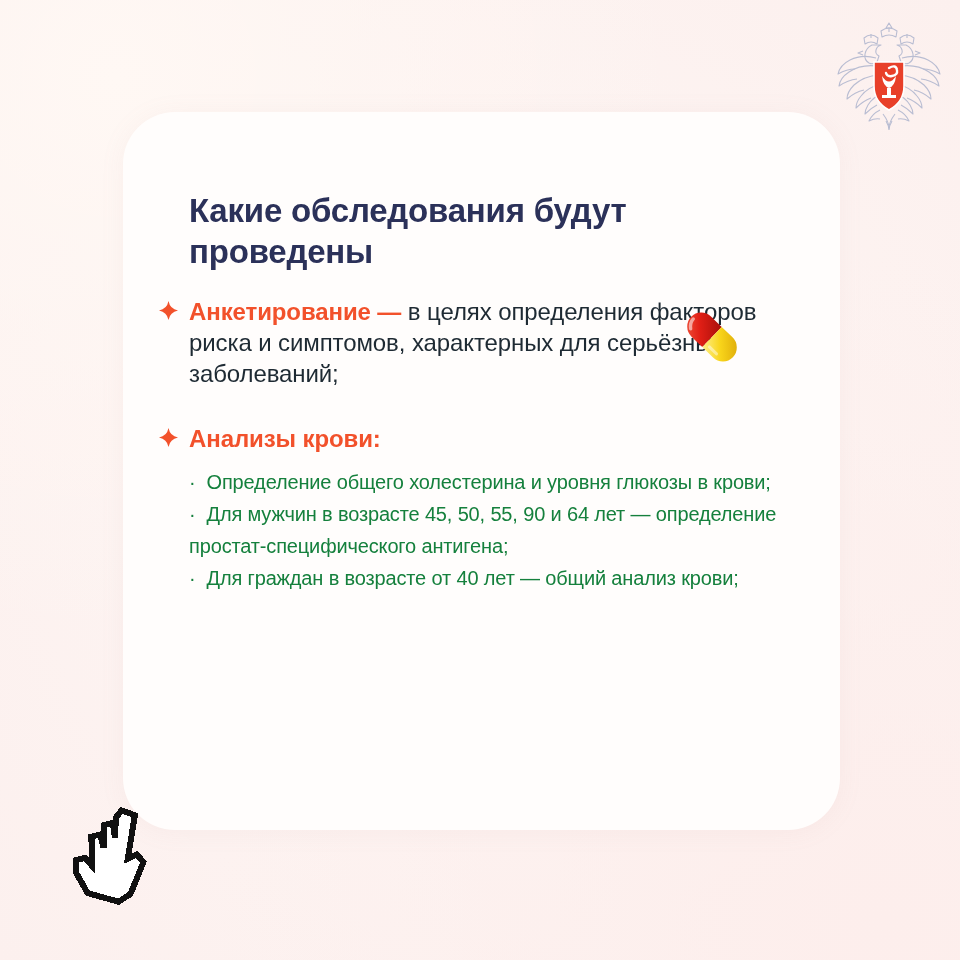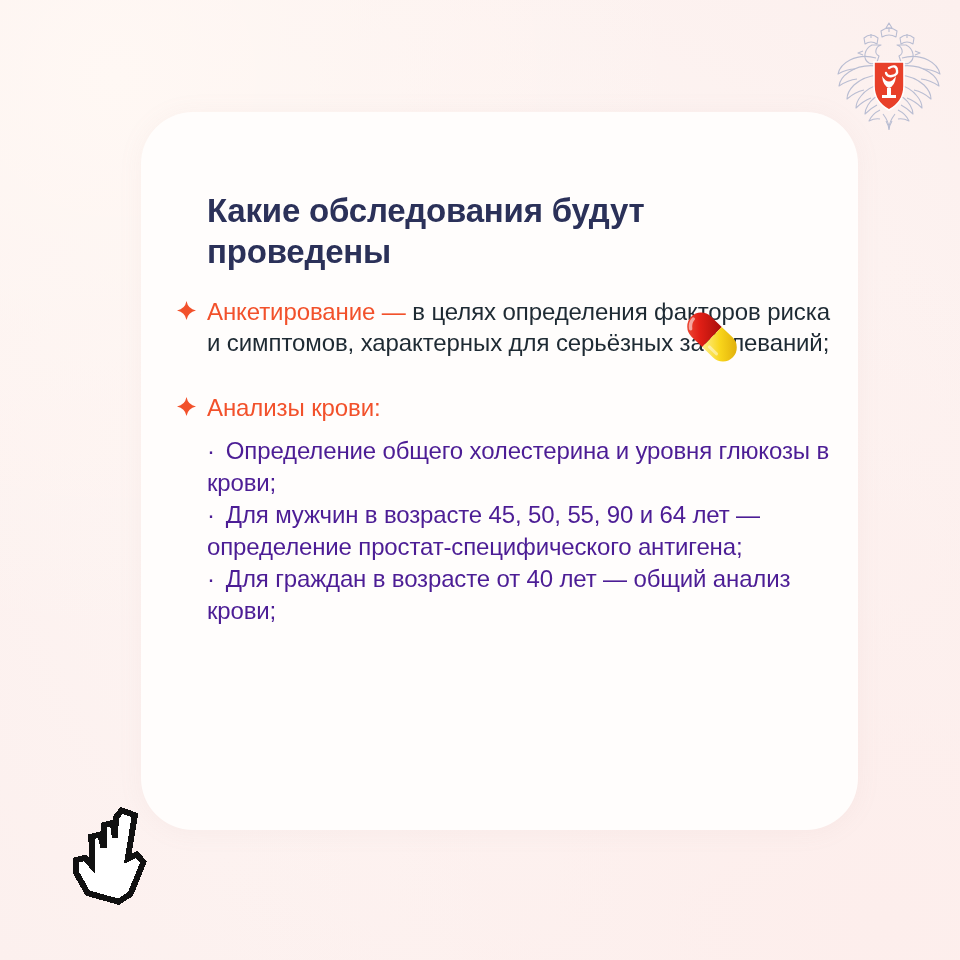--- a/index.html
+++ b/index.html
@@ -18,21 +18,21 @@
       radial-gradient(circle at 50% 50%, #fef6f4 0%, #fcf0ee 100%);
     pointer-events:none;
   }
   
   #emblem{
     position:absolute;left:836px;top:18px;width:106px;height:112px;
   }
   #emblem svg{display:block;width:100%;height:100%;}
   
   #card{
-    position:absolute;left:141px;top:112px;width:717px;height:718px;
+    position:absolute;left:123px;top:112px;width:717px;height:718px;
     background:#fffdfc;border-radius:52px;
     box-shadow:0 2px 26px rgba(180,140,140,.07);
   }
   
   #title{
     position:absolute;left:66px;top:56px;width:560px;
     color:#2b3159;font-weight:bold;font-size:33px;line-height:1.25;
     letter-spacing:-0.2px;
   }
   
@@ -41,24 +41,24 @@
   }
   .section{position:relative;padding-left:30px;margin-bottom:8px;}
   .star{
     position:absolute;left:0px;top:5px;width:19px;height:19px;
   }
   .star svg{display:block;width:100%;height:100%;}
   .lead{
     font-size:24px;line-height:31px;color:#1e2a33;
     letter-spacing:-0.1px;
   }
-  .lead .hl{color:#f2512b;font-weight:normal;}
+  .lead .hl{color:#f2512b;font-weight:bold;}
   .sublist{
     margin:4px 0 0 0;padding:0;list-style:none;
-    font-size:24px;line-height:32px;color:#4c1d95;letter-spacing:-0.15px;
+    font-size:20px;line-height:32px;color:#15803d;letter-spacing:-0.15px;
   }
   .sublist li{position:relative;padding-left:0;margin:0;text-indent:0;}
   .sublist li .dot{margin-right:11px;}
   #section-blood{margin-top:34px;}
   #section-blood .lead{margin-bottom:12px;}
   
   #pill{
     position:absolute;left:676px;top:300px;width:72px;height:74px;
   }
   #pill svg{display:block;width:100%;height:100%;}

